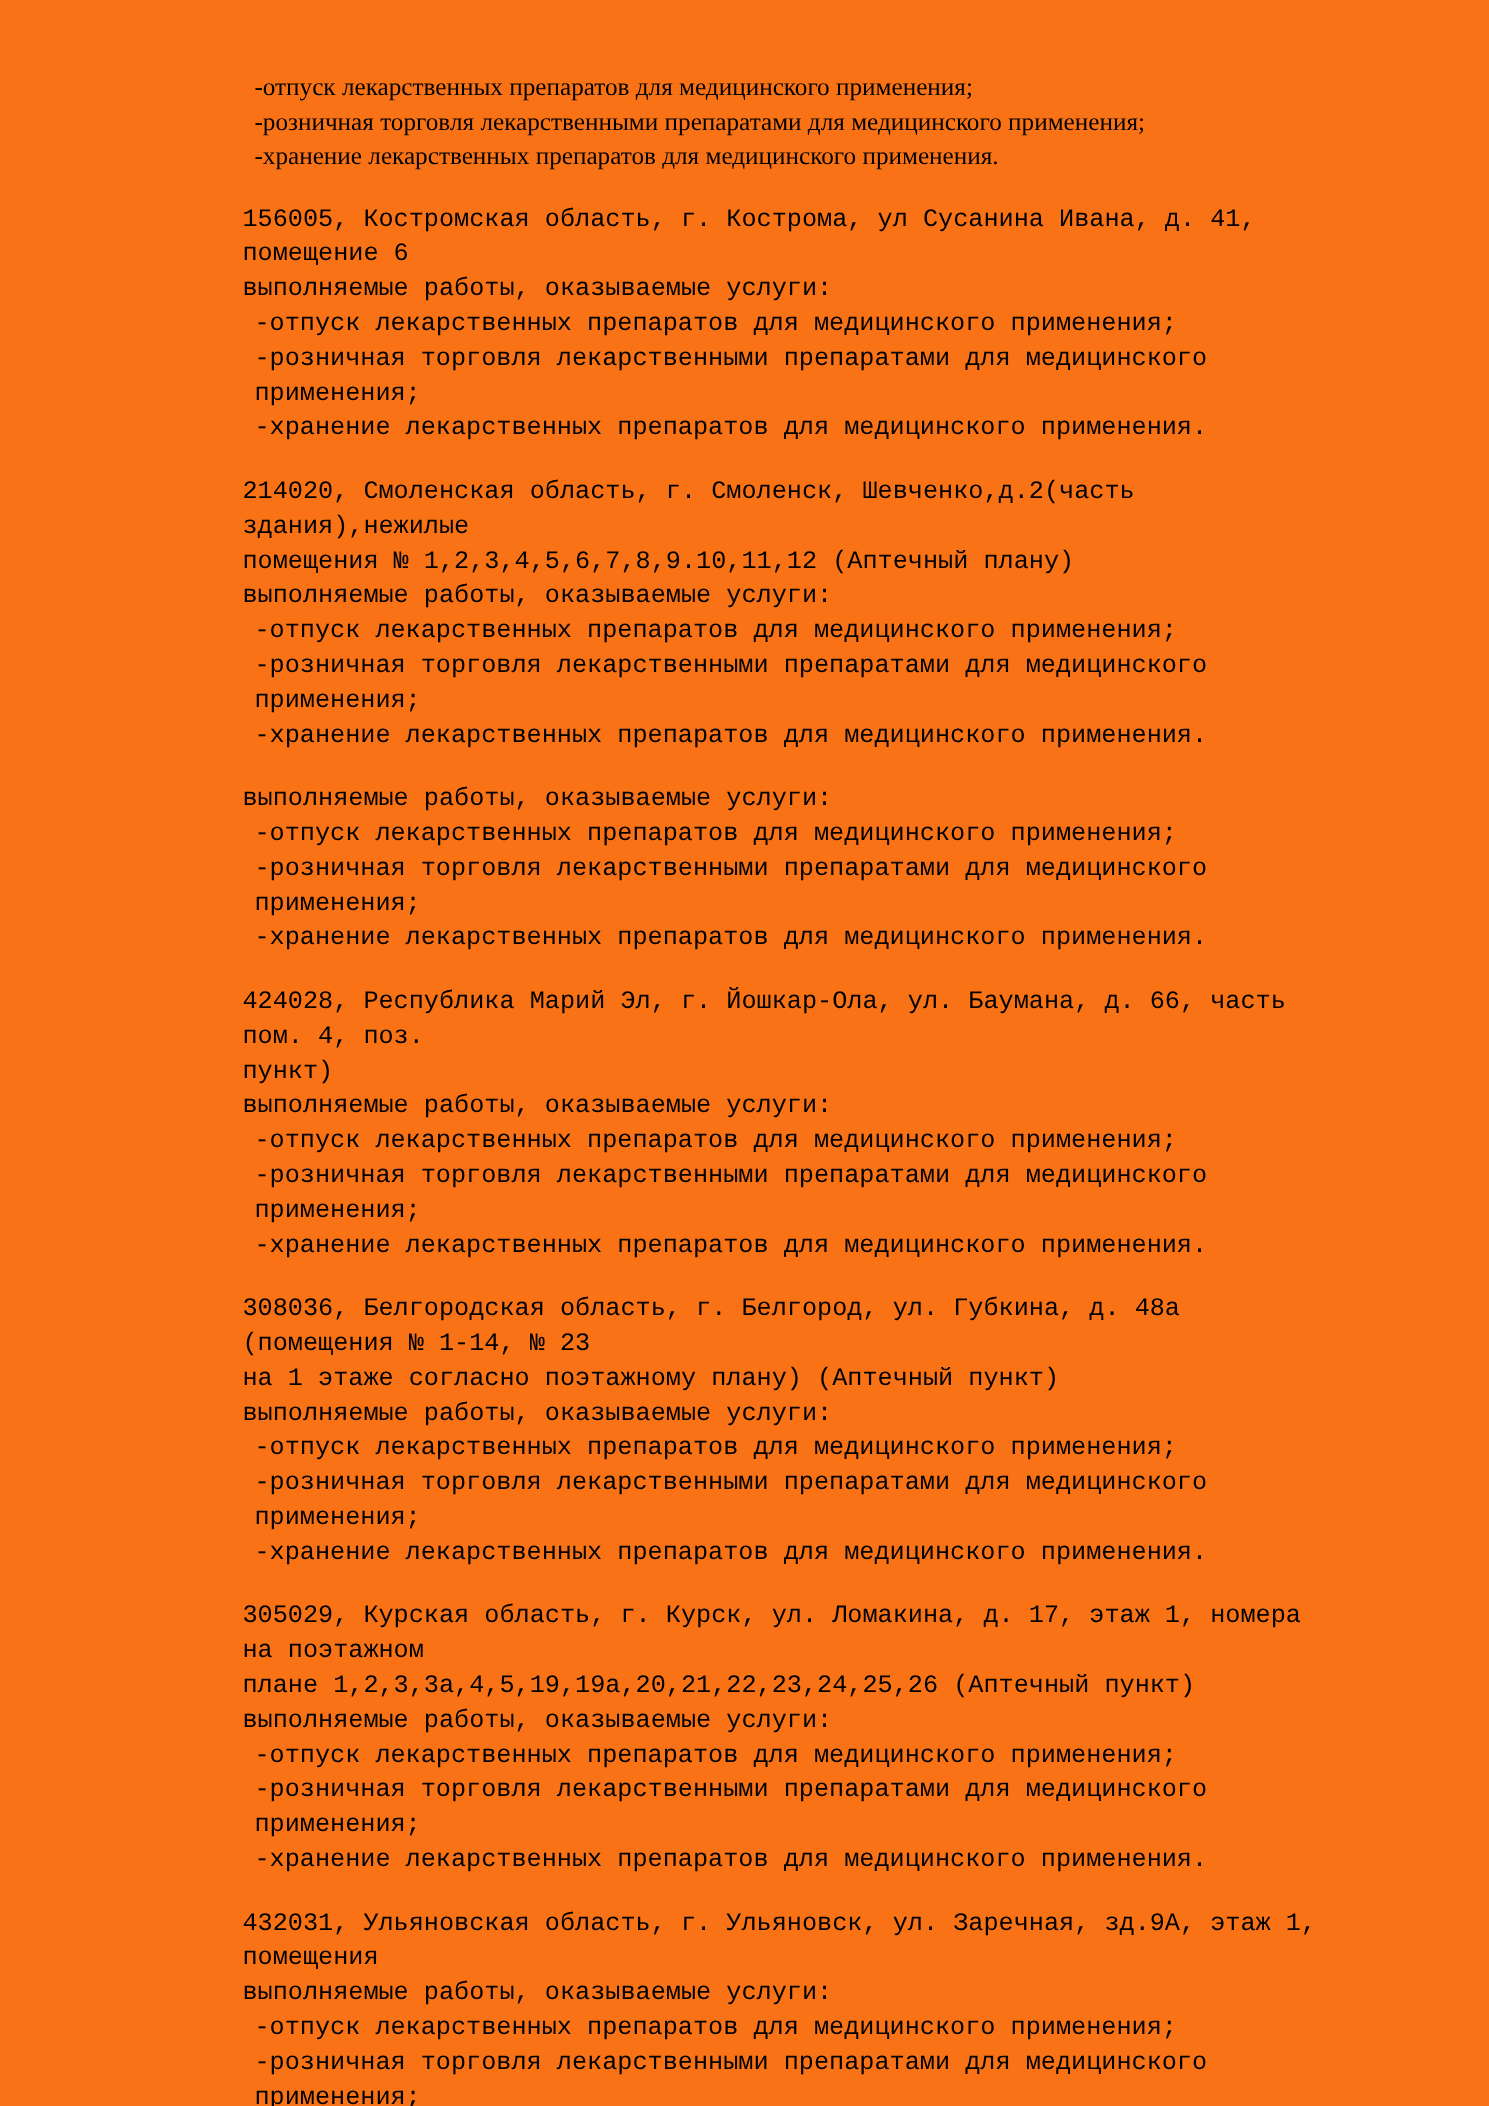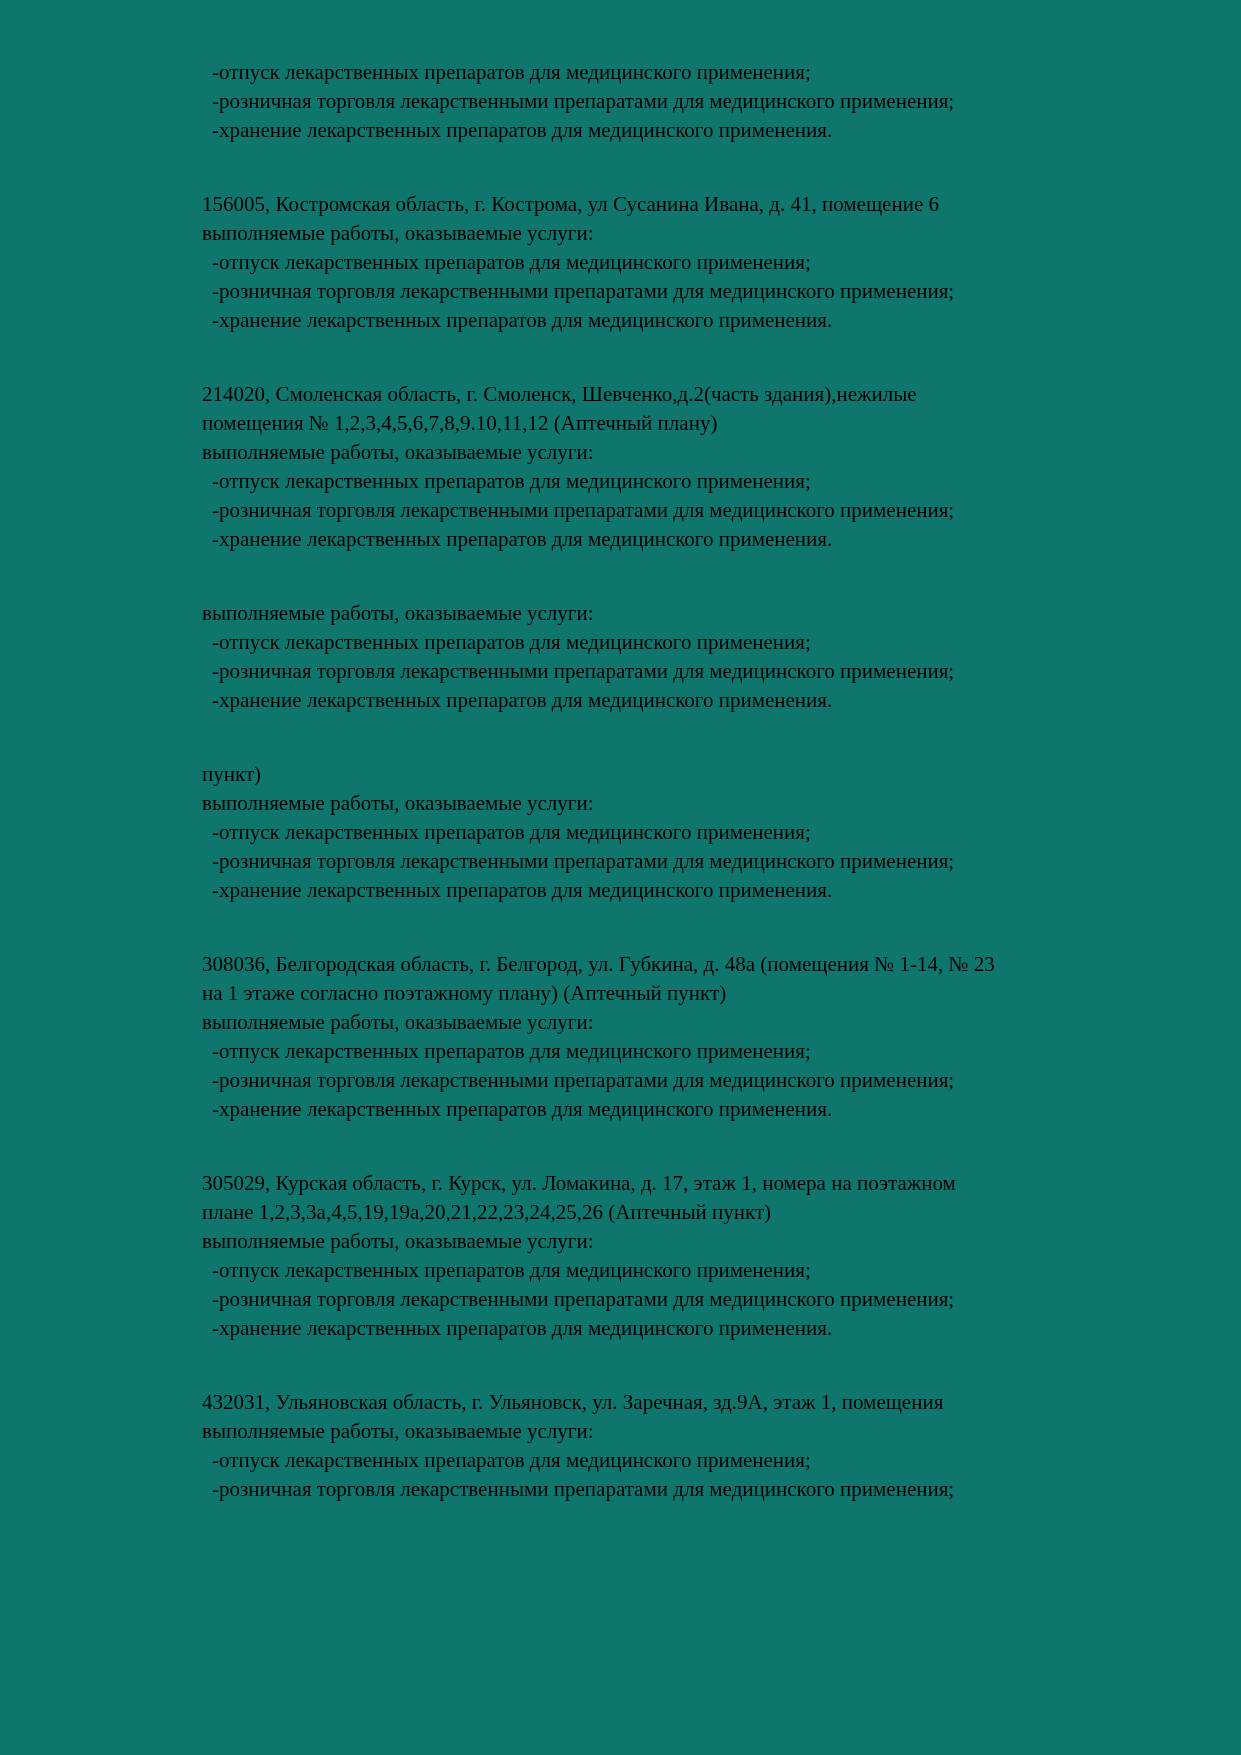--- a/index.html
+++ b/index.html
@@ -9,30 +9,31 @@
   }
   body {
     width: 1241px;
     height: 1755px;
     overflow: hidden;
   }
   .page {
     position: relative;
     width: 1241px;
     height: 1755px;
-    background: #0f766e;
+    background: #f97316;
     box-sizing: border-box;
     padding: 58px 140px 0 202px;
     font-family: "Liberation Serif", "DejaVu Serif", serif;
     font-size: 21px;
     line-height: 29px;
     color: #000000;
   }
   .location-block {
-    margin-top: 45px;
+    margin-top: 24px;
+    font-family: Liberation Mono, monospace;
   }
   .continuation-block {
     margin-top: 0;
   }
   .address-line,
   .works-label {
     white-space: normal;
   }
   .service-line {
     padding-left: 10px;
@@ -62,20 +63,21 @@
       <div class="service-line">-розничная торговля лекарственными препаратами для медицинского применения;</div>
       <div class="service-line">-хранение лекарственных препаратов для медицинского применения.</div>
     </section>
     <section class="location-block">
       <div class="works-label">выполняемые работы, оказываемые услуги:</div>
       <div class="service-line">-отпуск лекарственных препаратов для медицинского применения;</div>
       <div class="service-line">-розничная торговля лекарственными препаратами для медицинского применения;</div>
       <div class="service-line">-хранение лекарственных препаратов для медицинского применения.</div>
     </section>
     <section class="location-block">
+      <div class="address-line">424028, Республика Марий Эл, г. Йошкар-Ола, ул. Баумана, д. 66, часть пом. 4, поз.</div>
       <div class="address-line">пункт)</div>
       <div class="works-label">выполняемые работы, оказываемые услуги:</div>
       <div class="service-line">-отпуск лекарственных препаратов для медицинского применения;</div>
       <div class="service-line">-розничная торговля лекарственными препаратами для медицинского применения;</div>
       <div class="service-line">-хранение лекарственных препаратов для медицинского применения.</div>
     </section>
     <section class="location-block">
       <div class="address-line">308036, Белгородская область, г. Белгород, ул. Губкина, д. 48а (помещения № 1-14, № 23</div>
       <div class="address-line">на 1 этаже согласно поэтажному плану) (Аптечный пункт)</div>
       <div class="works-label">выполняемые работы, оказываемые услуги:</div>

